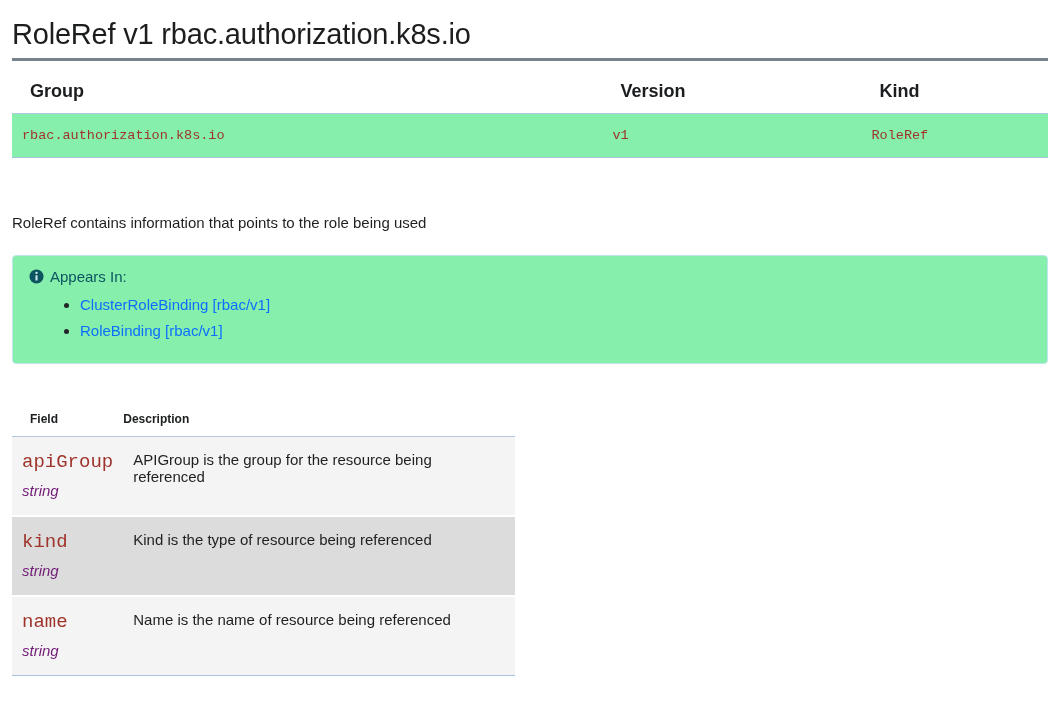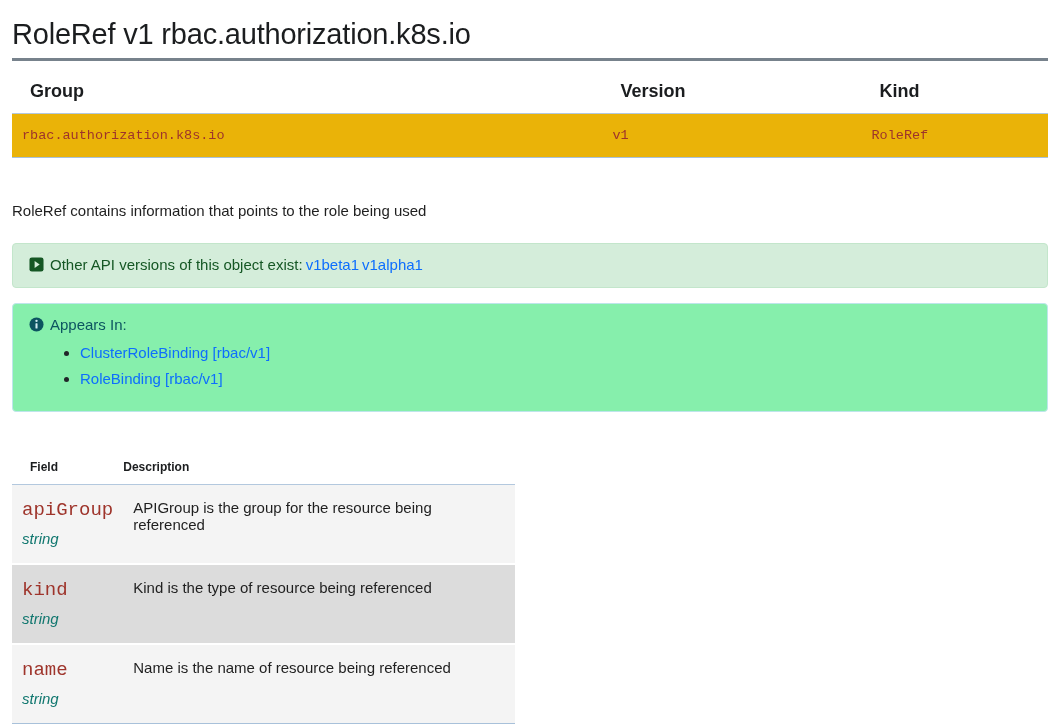--- a/index.html
+++ b/index.html
@@ -36,37 +36,37 @@
     margin-top: 12px;
   }
   table.gvk-table th {
     text-align: left;
     font-weight: 700;
     font-size: 18px;
     color: #1b1d1f;
     padding: 8px 8px 11px 18px;
   }
   table.gvk-table tbody tr {
-    background: #eab308;
+    background: #86efac;
     border-top: 1px solid #b3c8de;
     border-bottom: 1px solid #a8c1da;
   }
   table.gvk-table td {
     font-family: "Liberation Mono", "DejaVu Sans Mono", monospace;
     font-size: 13.5px;
     color: #9e342b;
     padding: 14px 8px 14px 10px;
   }
   .col-group { width: 57%; }
   .col-version { width: 25%; }
   .col-kind { width: 18%; }
 
   
   p.resource-desc {
-    margin: 44px 0 24px 0;
+    margin: 56px 0 24px 0;
     font-size: 15px;
     color: #1f1f1f;
   }
 
   
   .alert {
     border-radius: 4px;
     padding: 12px 16px;
   }
   .alert-success {
@@ -131,21 +131,21 @@
   code.field-name {
     font-family: "Liberation Mono", "DejaVu Sans Mono", monospace;
     font-size: 19px;
     color: #9e342b;
   }
   span.field-type {
     display: block;
     margin-top: 9px;
     font-style: italic;
     font-size: 15px;
-    color: #0f766e;
+    color: #701a75;
   }
   td.field-desc {
     font-size: 15px;
     color: #1f1f1f;
     padding-left: 0;
   }
 </style>
 </head>
 <body>
 
@@ -171,28 +171,20 @@
       <tr>
         <td>rbac.authorization.k8s.io</td>
         <td>v1</td>
         <td>RoleRef</td>
       </tr>
     </tbody>
   </table>
 
   <p class="resource-desc">RoleRef contains information that points to the role being used</p>
 
-  <div class="alert alert-success">
-    <span class="icon">
-      <svg width="15" height="15" viewBox="0 0 16 16" aria-hidden="true">
-        <rect x="0.5" y="0.5" width="15" height="15" rx="2.5" fill="#155724"></rect>
-        <path d="M6 4.3 L11.4 8 L6 11.7 Z" fill="#d4edda"></path>
-      </svg>
-    </span><span>Other API versions of this object exist:</span><a href="#">v1beta1</a><a href="#">v1alpha1</a>
-  </div>
 
   <div class="alert alert-info">
     <div>
       <span class="icon">
         <svg width="15" height="15" viewBox="0 0 16 16" aria-hidden="true">
           <circle cx="8" cy="8" r="7.5" fill="#0c5460"></circle>
           <rect x="6.9" y="6.6" width="2.2" height="5.6" rx="0.6" fill="#d1ecf1"></rect>
           <circle cx="8" cy="4.1" r="1.25" fill="#d1ecf1"></circle>
         </svg>
       </span><span>Appears In:</span>

